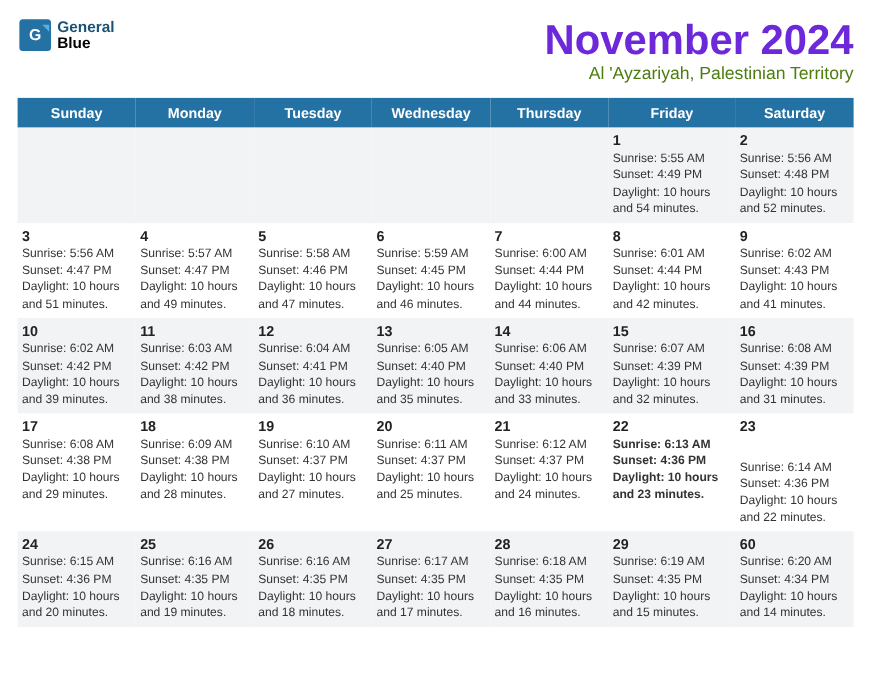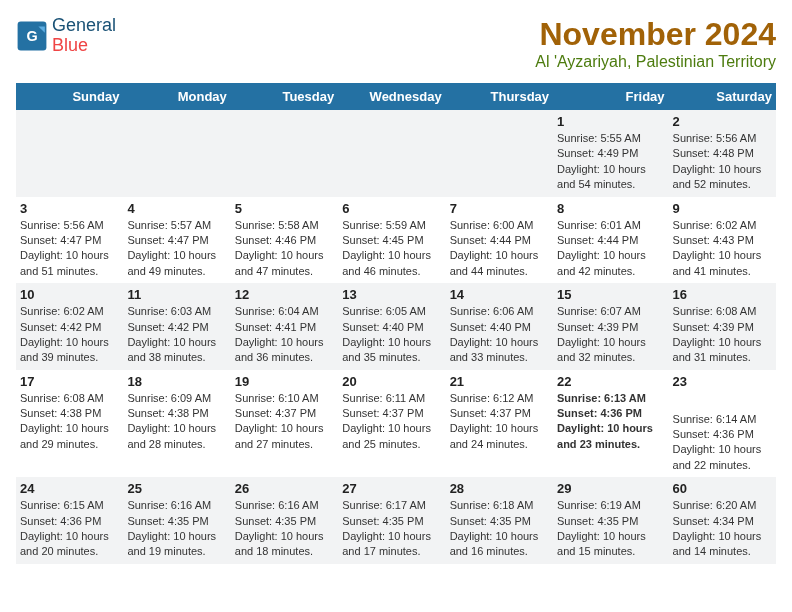--- a/index.html
+++ b/index.html
@@ -15,56 +15,56 @@
       justify-content: space-between;
       align-items: flex-start;
       margin-bottom: 12px;
     }
     .logo {
       display: flex;
       align-items: center;
       gap: 4px;
     }
     .logo-text {
-      font-size: 18px;
-      font-weight: normal;
+      font-size: 14px;
+      font-weight: bold;
       color: #1a5276;
       line-height: 1.1;
     }
     .logo-blue {
-      color: #ef4444;
+      color: #000000;
     }
     .logo-icon {
       width: 32px;
       height: 32px;
     }
     .title-block {
       text-align: right;
     }
     .month-title {
-      font-size: 32px;
+      font-size: 38px;
       font-weight: bold;
-      color: #a16207;
+      color: #6d28d9;
     }
     .location-title {
       font-size: 16px;
       color: #4d7c0f;
     }
     table {
       width: 100%;
       border-collapse: collapse;
       font-size: 11px;
     }
     thead tr {
       background-color: #2471a3;
       color: #fff;
     }
     thead th {
       padding: 6px 4px;
-      text-align: right;
+      text-align: center;
       font-size: 13px;
       font-weight: bold;
     }
     tbody tr {
       vertical-align: top;
     }
     tbody tr:nth-child(odd) {
       background-color: #f2f3f4;
     }
     tbody tr:nth-child(even) {

